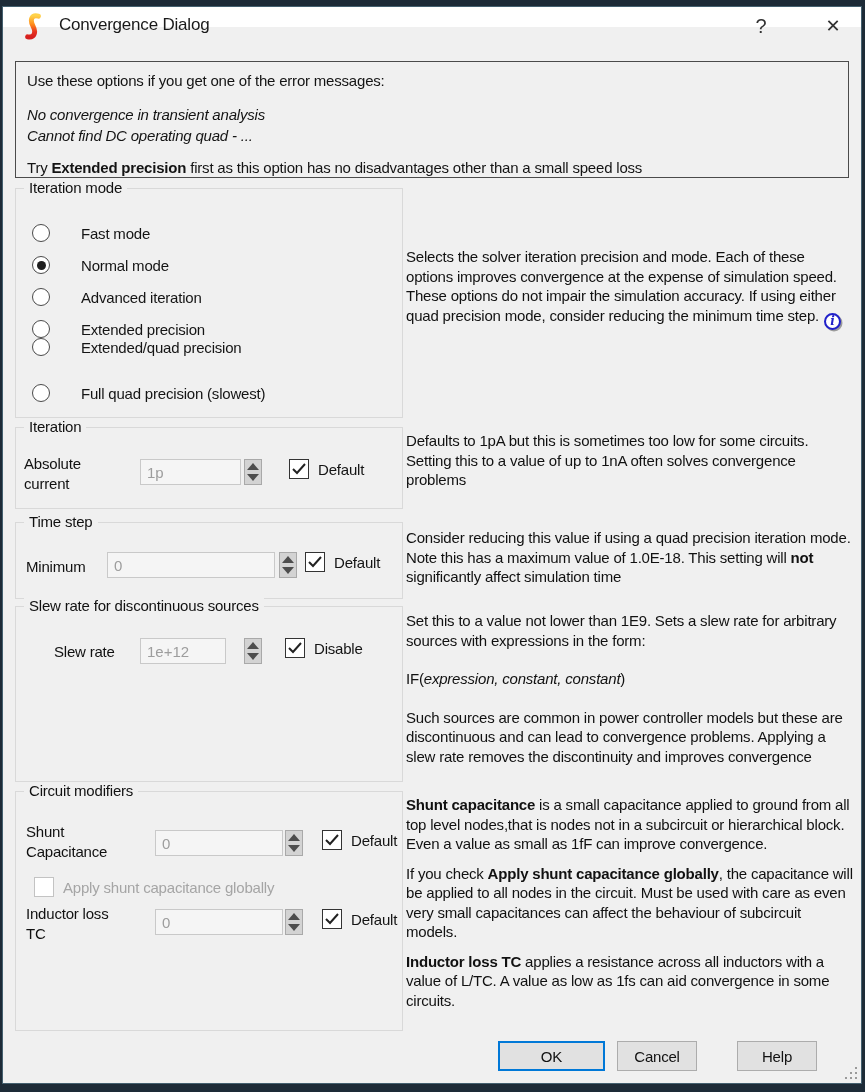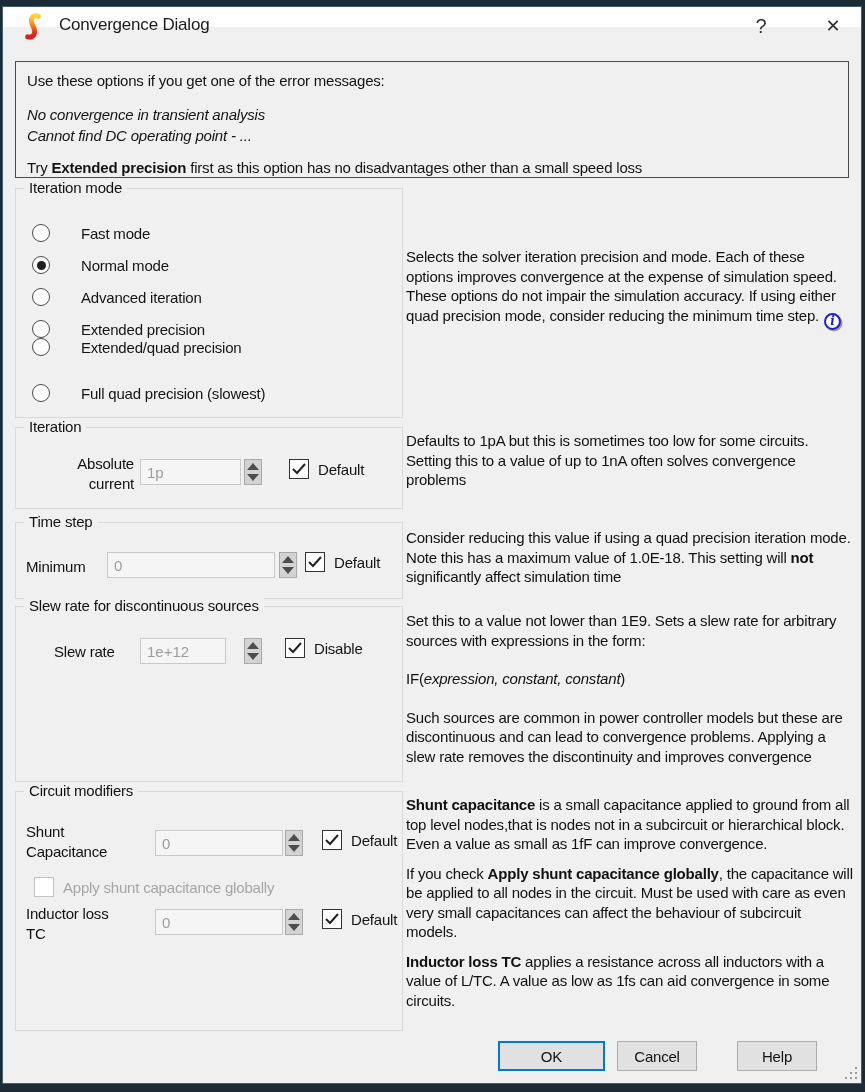--- a/index.html
+++ b/index.html
@@ -99,21 +99,21 @@
       <path d="M18,3.5 C10,1.5 8.5,8 12,14.5 C15.5,21 14,28 6,26.5" fill="none" stroke="url(#lg)" stroke-width="5.5" stroke-linecap="round"></path>
     </svg>
     <div class="title">Convergence Dialog</div>
     <div class="tb-btn tb-help">?</div>
     <div class="tb-btn tb-close">✕</div>
   </div>
 
   <div class="infobox">
     <div class="l1">Use these options if you get one of the error messages:</div>
     <div class="err">No convergence in transient analysis</div>
-    <div class="err">Cannot find DC operating point - ...</div>
+    <div class="err">Cannot find DC operating quad - ...</div>
     <div class="try"><span>Try </span><b>Extended precision</b><span> first as this option has no disadvantages other than a small speed loss</span></div>
   </div>
 
   <div class="group" style="top:181px; height:230px;text-align:center;">
     <div class="gtitle">Iteration mode</div>
     <div class="radio-row" style="top:34px;">
       <span class="radio"></span>
       <span class="radio-label">Fast mode</span>
     </div>
     <div class="radio-row checked" style="top:66px;">
@@ -136,21 +136,21 @@
       <span class="radio"></span>
       <span class="radio-label">Full quad precision (slowest)</span>
     </div>
   </div>
   <div class="desc" style="top:240px;">
     <p><span>Selects the solver iteration precision and mode. Each of these options improves convergence at the expense of simulation speed. These options do not impair the simulation accuracy. If using either quad precision mode, consider reducing the minimum time step.</span><span class="info-icon">i</span></p>
   </div>
 
   <div class="group" style="top:420px; height:82px;">
     <div class="gtitle">Iteration</div>
-    <div class="flabel" style="left:34px; top:26px; width:84px;text-align:right;">Absolute current</div>
+    <div class="flabel" style="left:8px; top:26px; width:84px;">Absolute current</div>
     <input class="spin-input" style="left: 124px; top: 31px; width: 101px;" disabled="" value="1p">
     <div class="spinner" style="left:228px; top:31px;">
       <span class="arr-up"></span>
       <span class="arr-dn"></span>
     </div>
     <div class="cb-row" style="left:273px; top:31px;">
       <span class="checkbox">
         <svg viewBox="0 0 14 12">
             <polyline points="1,6 5,10 13,1" fill="none" stroke="#222" stroke-width="2"></polyline>
           </svg>

